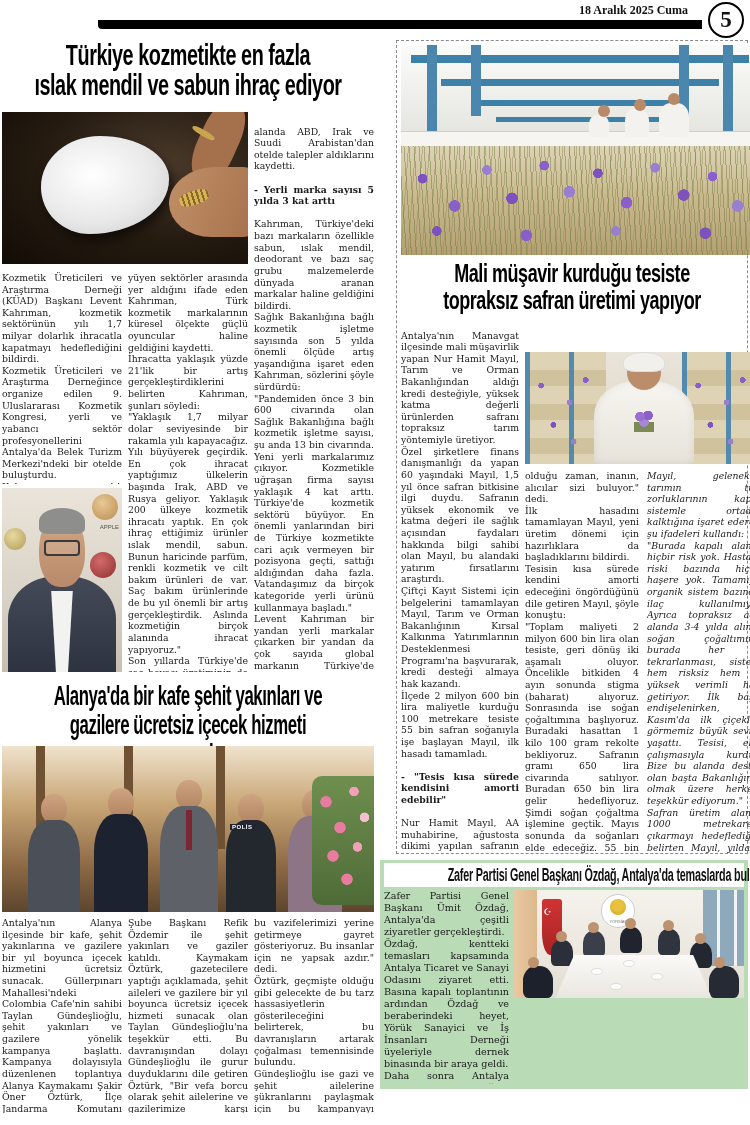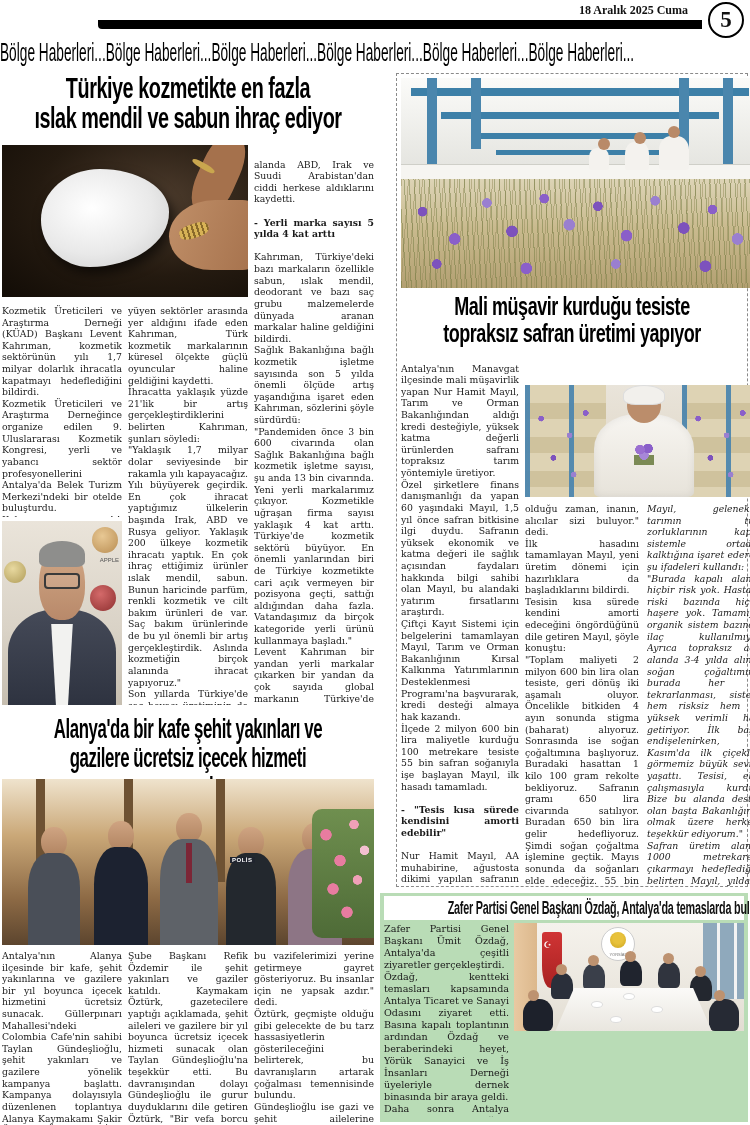--- a/index.html
+++ b/index.html
@@ -153,21 +153,20 @@
 <body>
 
 <div id="page">
 
   <div class="masthead">
     <div class="head-bar"></div>
     <div class="head-date">18 Aralık 2025 Cuma</div>
     <div class="page-num">5</div>
   </div>
 
-  <div class="ticker"><span>Bölge Haberleri...Bölge Haberleri...Bölge Haberleri...Bölge Haberleri...Bölge Haberleri...Bölge Haberleri...</span></div>
 
   <div class="main">
 
     <div class="left-sec">
 
       <div class="headline h-koz"><span>Türkiye kozmetikte en fazla
 ıslak mendil ve sabun ihraç ediyor</span></div>
 
       <div class="a1-body">
         <div class="ph ph-wipes a1-photo">
@@ -196,22 +195,22 @@
           </div>
         </div>
 
         <div class="a1-c2 bodytext">yüyen sektörler arasında yer aldığını ifade eden Kahrıman, Türk kozmetik markalarının küresel ölçekte güçlü oyuncular haline geldiğini kaydetti.
 İhracatta yaklaşık yüzde 21'lik bir artış gerçekleştirdiklerini belirten Kahrıman, şunları söyledi:
 "Yaklaşık 1,7 milyar dolar seviyesinde bir rakamla yılı kapayacağız. Yılı büyüyerek geçirdik. En çok ihracat yaptığımız ülkelerin başında Irak, ABD ve Rusya geliyor. Yaklaşık 200 ülkeye kozmetik ihracatı yaptık. En çok ihraç ettiğimiz ürünler ıslak mendil, sabun. Bunun haricinde parfüm, renkli kozmetik ve cilt bakım ürünleri de var. Saç bakım ürünlerinde de bu yıl önemli bir artış gerçekleştirdik. Aslında kozmetiğin birçok alanında ihracat yapıyoruz."
 Son yıllarda Türkiye'de saç boyası üretiminin de arttığını belirten Kahrıman, bunun da özellikle gelecek yılki ihracata katkı sağlayacağını söyledi.
 Kahrıman, ruj, allık gibi renkli kozmetikte de ihracat yaptıklarını aktararak, bu</div>
 
         <div class="a1-c3 bodytext">
-          <div>alanda ABD, Irak ve Suudi Arabistan'dan ciddi herkese aldıklarını kaydetti.</div>
-          <div class="bold">- Yerli marka sayısı 5 yılda 4 kat arttı</div>
+          <div>alanda ABD, Irak ve Suudi Arabistan'dan otelde talepler aldıklarını kaydetti.</div>
+          <div class="bold">- Yerli marka sayısı 5 yılda 3 kat arttı</div>
           <div>Kahrıman, Türkiye'deki bazı markaların özellikle sabun, ıslak mendil, deodorant ve bazı saç grubu malzemelerde dünyada aranan markalar haline geldiğini bildirdi.
 Sağlık Bakanlığına bağlı kozmetik işletme sayısında son 5 yılda önemli ölçüde artış yaşandığına işaret eden Kahrıman, sözlerini şöyle sürdürdü:
 "Pandemiden önce 3 bin 600 civarında olan Sağlık Bakanlığına bağlı kozmetik işletme sayısı, şu anda 13 bin civarında. Yeni yerli markalarımız çıkıyor. Kozmetikle uğraşan firma sayısı yaklaşık 4 kat arttı. Türkiye'de kozmetik sektörü büyüyor. En önemli yanlarından biri de Türkiye kozmetikte cari açık vermeyen bir pozisyona geçti, sattığı aldığından daha fazla. Vatandaşımız da birçok kategoride yerli ürünü kullanmaya başladı."
 Levent Kahrıman bir yandan yerli markalar çıkarken bir yandan da çok sayıda global markanın Türkiye'de üretim yaptırdığını söyledi. Türkiye'nin fason üretimde de bir üs konumunda olduğunu ifade eden Kahrıman, "Türkiye'de kozmetikte büyük fabrikalar var, çok genç, dinamik mühendis, kimyager, eczacı, teknik ekipler var. Bir de Türkiye'deki işletmeler çok çabuk adapte olabiliyorlar, hem yasalara hem de teknolojilere." ifadelerini kullandı. AA</div>
         </div>
       </div>
 
       <div class="headline h-ala"><span>Alanya'da bir kafe şehit yakınları ve
 gazilere ücretsiz içecek hizmeti verecek</span></div>
 

